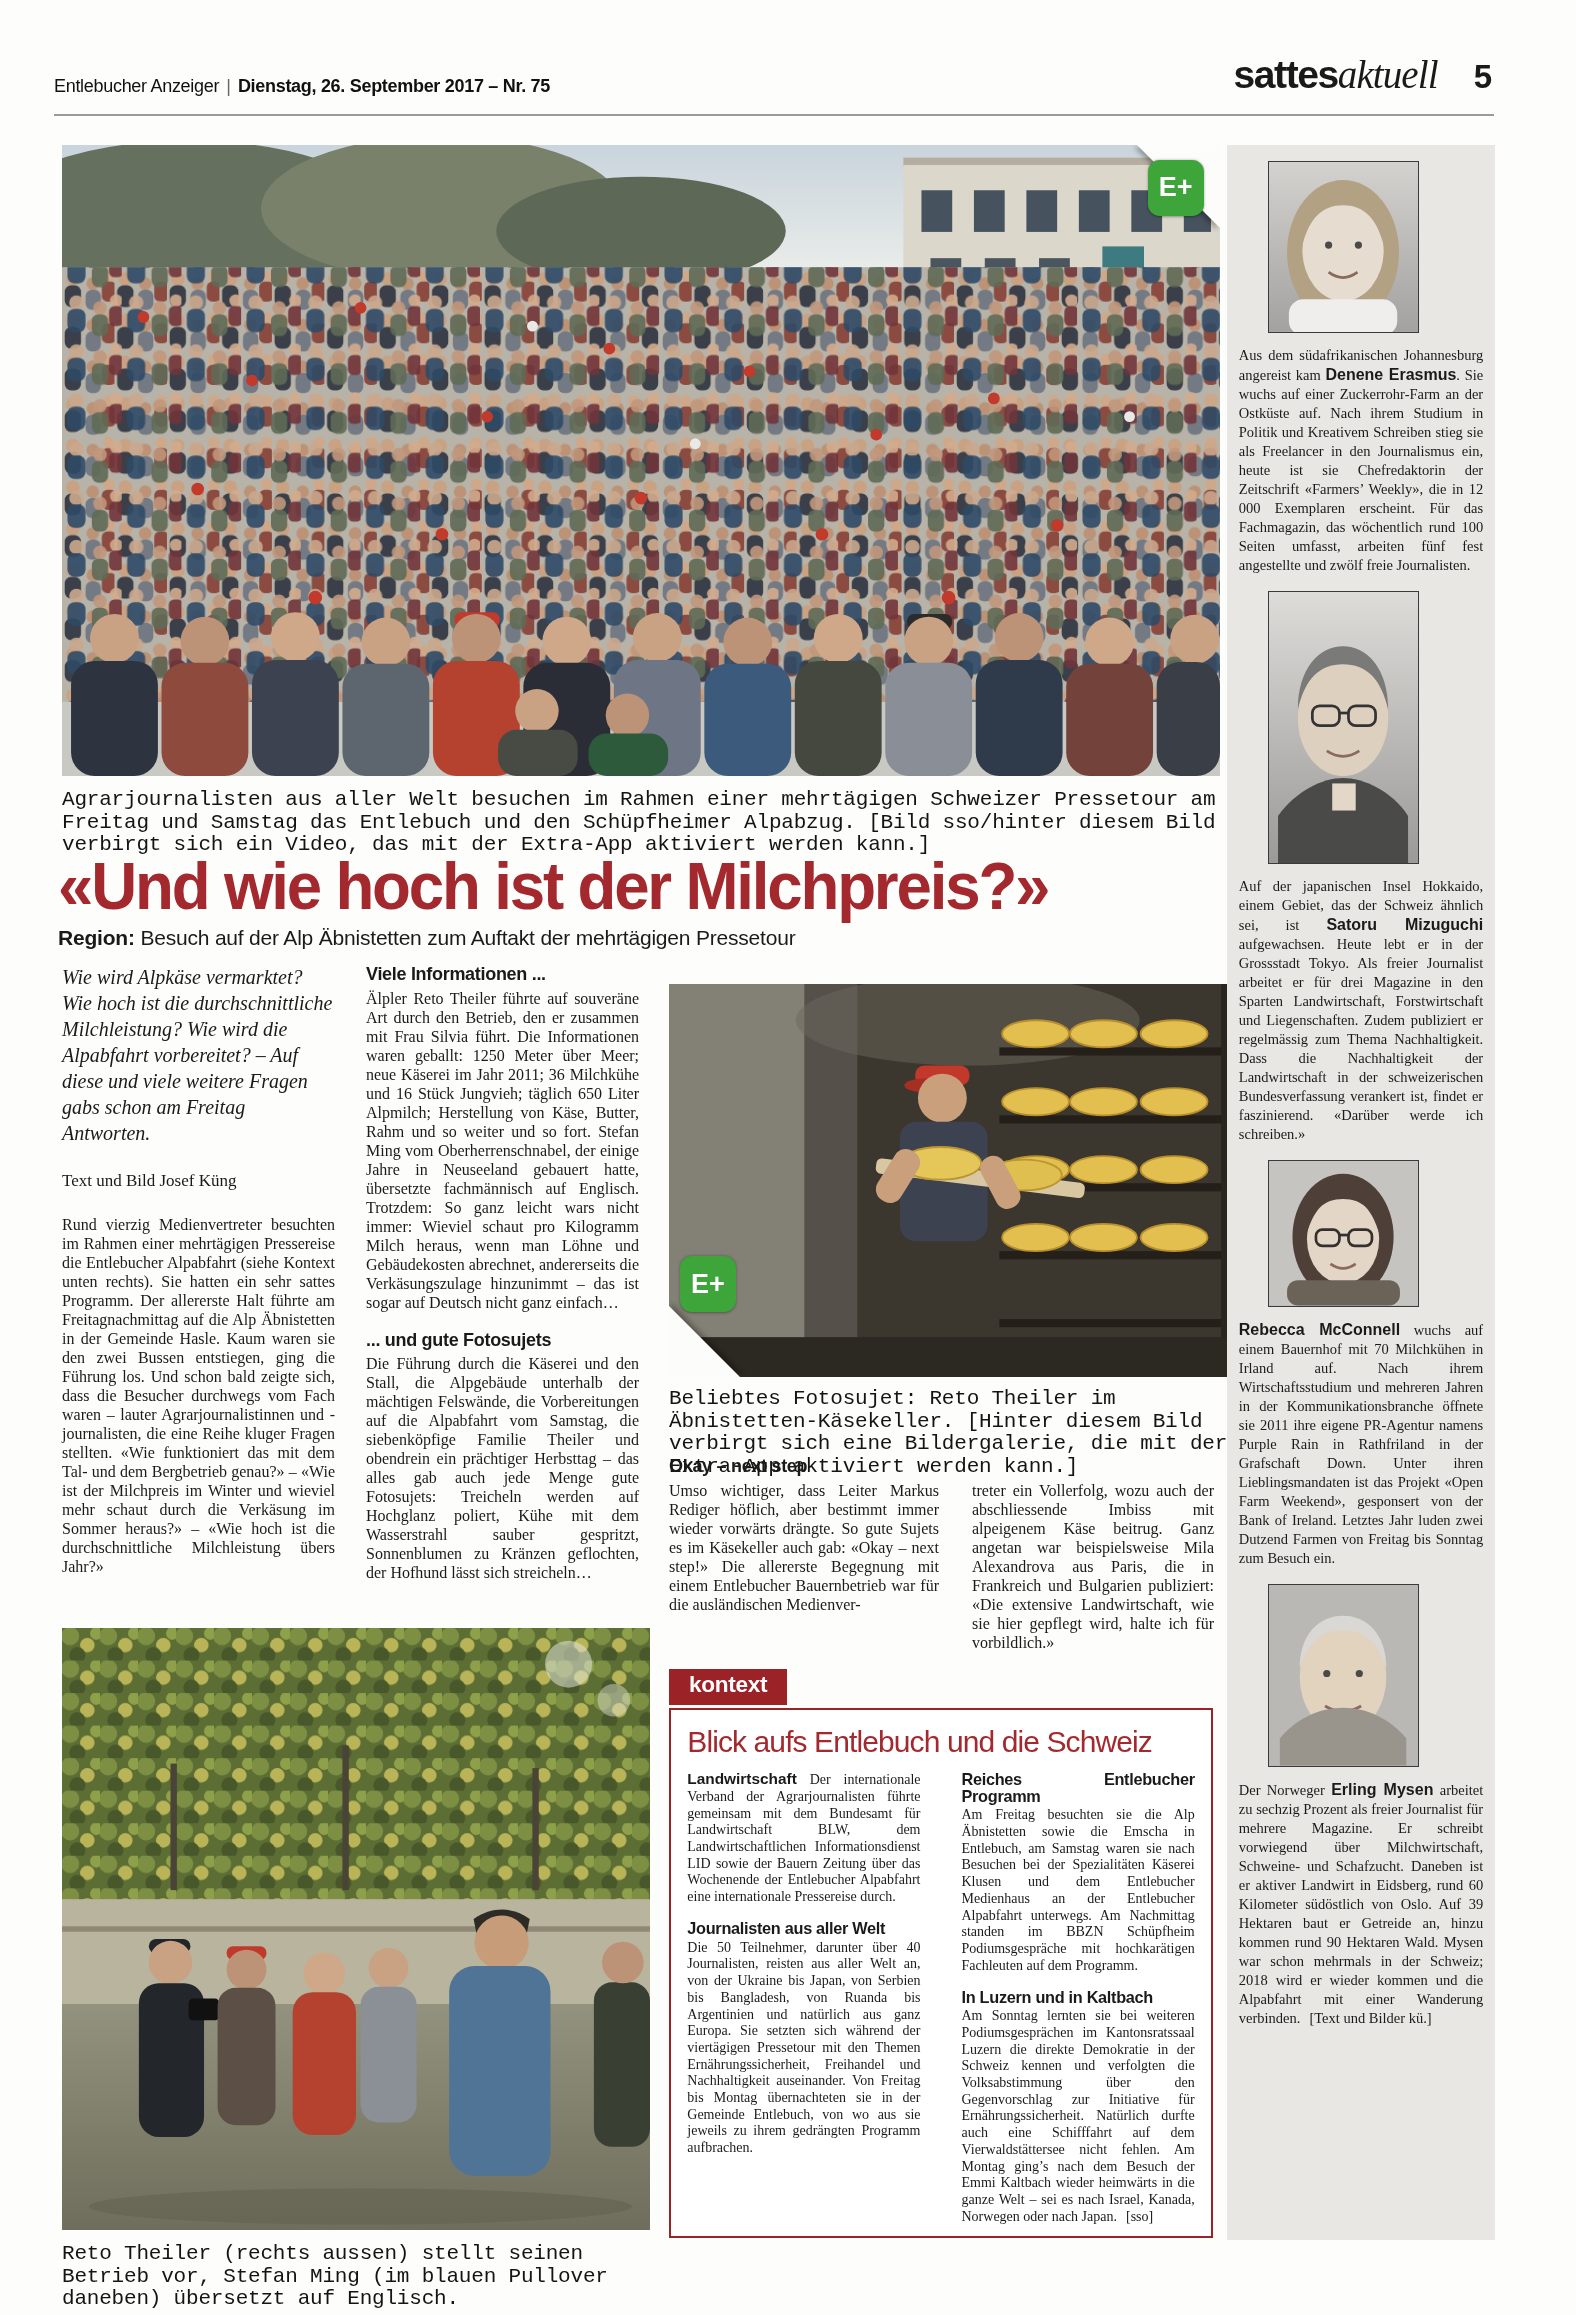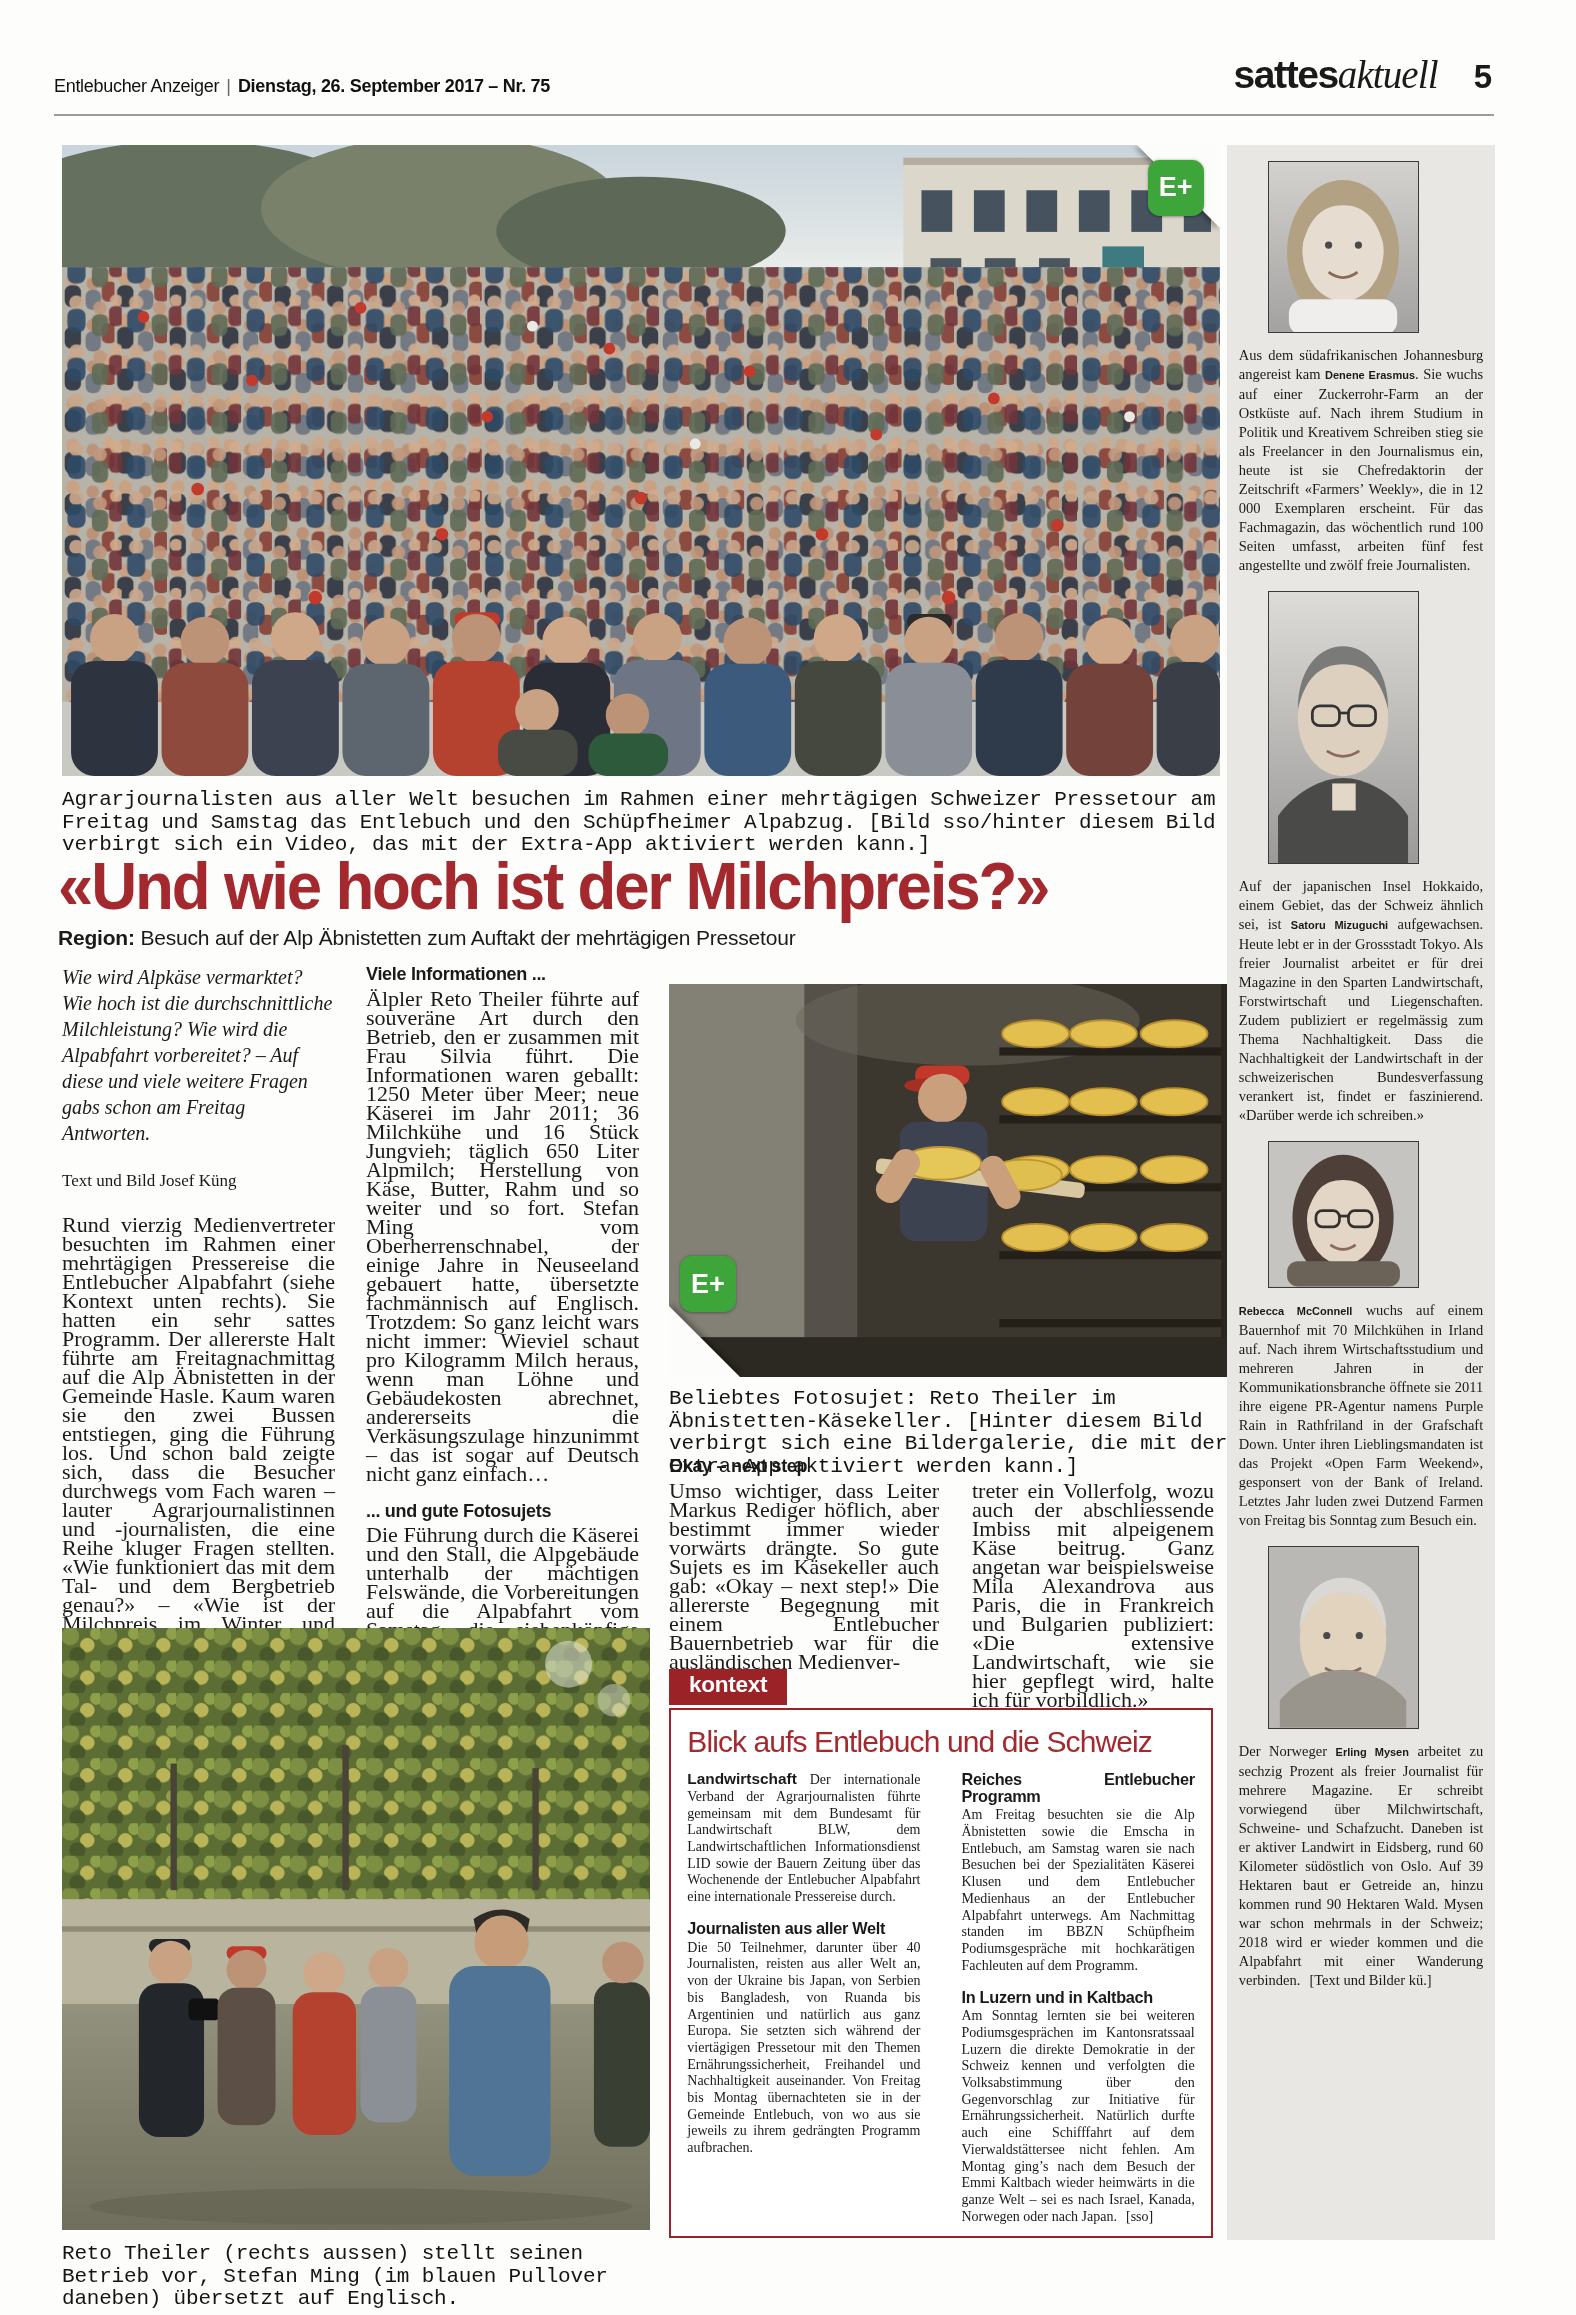--- a/index.html
+++ b/index.html
@@ -20,21 +20,21 @@
   .caption{font-family:Liberation Mono, monospace;font-size:21px;line-height:22.6px;
            letter-spacing:-0.2px;color:#141414;position:absolute}
   
   .headline{color:#a3292e;font-family:"Liberation Sans",sans-serif;font-weight:bold;
             font-size:67px;letter-spacing:-2.3px;transform:scaleX(.95);transform-origin:left top;white-space:nowrap}
   .region{font-family:"Liberation Sans",sans-serif;font-size:21px;letter-spacing:-0.2px}
   
   .col{position:absolute;width:273px}
   .lead{font-style:italic;font-size:20px;line-height:26px;margin:0 0 25px}
   .byline{font-size:17px;margin:0 0 23.5px}
-  .body{font-size:22px;line-height:19px;text-align:justify;margin:0}
+  .body{font-size:16px;line-height:19px;text-align:justify;margin:0}
   .colhead{font-family:"Liberation Sans",sans-serif;font-weight:bold;font-size:18px;
            letter-spacing:-0.3px;margin:0 0 3.6px}
   .mt{margin-top:18px}
   
   .ktab{position:absolute;background:#9b2328;color:#fff;font-family:"Liberation Sans",sans-serif;
         font-weight:bold;font-size:22.6px;letter-spacing:-0.3px;padding:5.4px 20px 8.1px;line-height:1}
   .kbox{position:absolute;border:2.7px solid #9b2328;background:#fff;box-sizing:border-box;
         padding:14.5px 16.3px 11px}
   .ktitle{color:#a3292e;font-family:"Liberation Sans",sans-serif;font-weight:normal;
           font-size:30px;letter-spacing:-0.9px;margin:0 0 12.7px;white-space:nowrap}
@@ -59,21 +59,21 @@
           color:#fff;display:flex;align-items:center;justify-content:center;
           font-family:"Liberation Sans",sans-serif;font-weight:bold;font-size:27px;
           box-shadow:0 0.9px 2.7px rgba(0,0,0,.35)}
   .fold-tr{position:absolute;top:0;right:0;width:0;height:0;
            border-top:83px solid #fcfcfb;border-left:83px solid transparent;
            filter:drop-shadow(-2.7px 2.7px 2.7px rgba(0,0,0,.3))}
   .fold-bl{position:absolute;bottom:0;left:0;width:0;height:0;
            border-bottom:71px solid #fcfcfb;border-right:71px solid transparent;
            filter:drop-shadow(2.7px -2.7px 2.7px rgba(0,0,0,.3))}
   b{font-family:inherit}
-  .bname{font-family:"Liberation Sans",sans-serif;font-weight:bold;font-size:11px}
+  .bname{font-family:"Liberation Sans",sans-serif;font-weight:bold;font-size:16px}
 </style>
 </head>
 <body>
 
 <div class="abs hleft" style="left:54px;top:76px">
   <span>Entlebucher Anzeiger</span><span class="sep">|</span><b>Dienstag, 26. September 2017 – Nr. 75</b>
 </div>
 <div class="abs brandwrap" style="left:814px;top:52px;width:678px">
   <span class="brand-b">sattes</span><span class="brand-i">aktuell</span><span class="pageno">5</span>
 </div>

